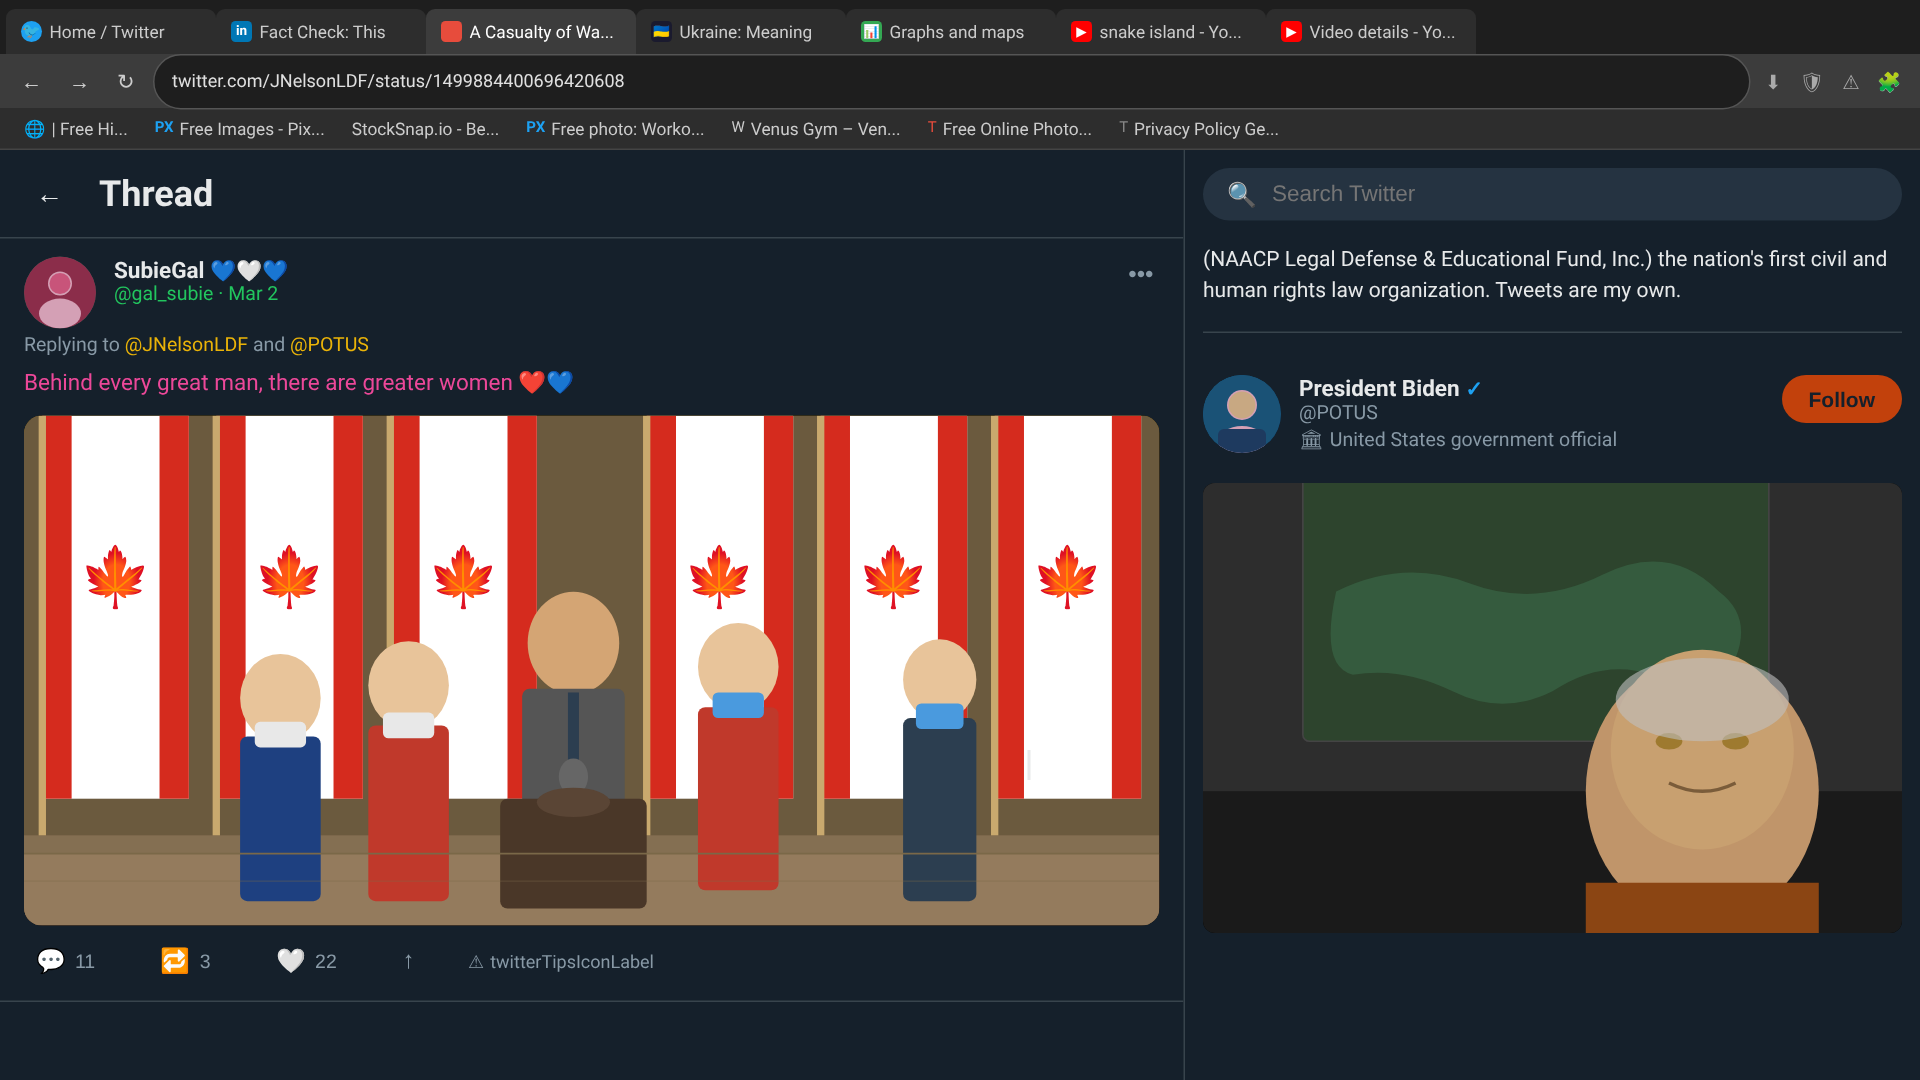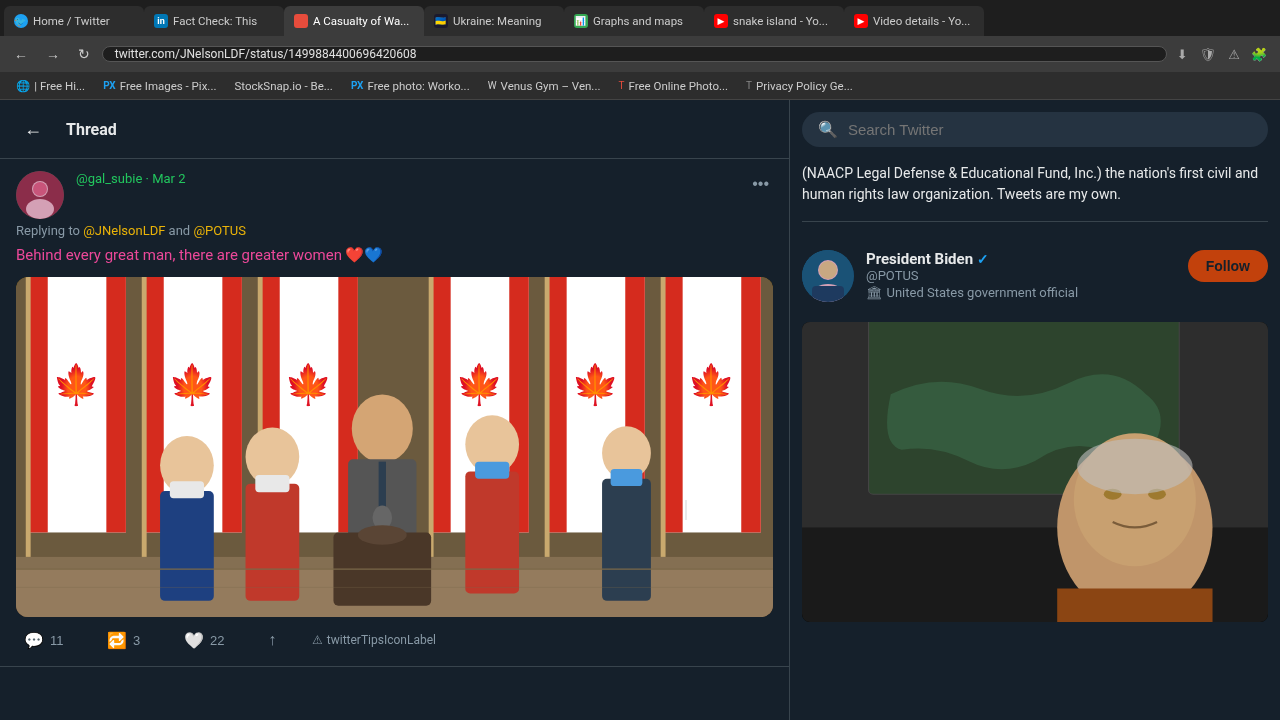--- a/index.html
+++ b/index.html
@@ -9,36 +9,36 @@
     .browser-chrome { background: #2d2d2d; width: 100%; position: absolute; top: 0; left: 0; z-index: 100; }
 
     .tab-bar { display: flex; background: #1e1e1e; height: 36px; align-items: flex-end; padding: 0 4px; overflow: hidden; }
     .tab { display: flex; align-items: center; height: 30px; padding: 0 10px; background: #2d2d2d; border-radius: 6px 6px 0 0; font-size: 11.5px; color: #ccc; gap: 5px; max-width: 180px; min-width: 140px; cursor: pointer; white-space: nowrap; overflow: hidden; }
     .tab.active { background: #3c3c3c; color: #fff; }
     .tab-favicon { width: 14px; height: 14px; border-radius: 2px; flex-shrink: 0; display: flex; align-items: center; justify-content: center; font-size: 10px; }
     .tab-label { overflow: hidden; text-overflow: ellipsis; }
 
     .nav-bar { display: flex; align-items: center; background: #3c3c3c; height: 36px; padding: 4px 8px; gap: 6px; }
     .nav-btn { background: none; border: none; color: #ccc; cursor: pointer; font-size: 14px; padding: 2px 6px; border-radius: 3px; }
-    .url-bar { flex: 1; background: #1e1e1e; border: 1px solid #555; border-radius: 20px; height: 16px; display: flex; align-items: center; padding: 0 12px; color: #e0e0e0; font-size: 12px; gap: 8px; }
+    .url-bar { flex: 1; background: #1e1e1e; border: 1px solid #555; border-radius: 20px; height: 37px; display: flex; align-items: center; padding: 0 12px; color: #e0e0e0; font-size: 12px; gap: 8px; }
     .nav-icons { display: flex; gap: 4px; align-items: center; }
     .nav-icon-btn { background: none; border: none; color: #aaa; cursor: pointer; font-size: 13px; padding: 2px 4px; }
 
     .bookmarks-bar { display: flex; align-items: center; background: #2d2d2d; height: 28px; padding: 0 8px; gap: 2px; overflow: hidden; border-bottom: 1px solid #444; }
     .bookmark { display: flex; align-items: center; gap: 4px; padding: 2px 8px; border-radius: 4px; font-size: 11.5px; color: #ccc; cursor: pointer; white-space: nowrap; }
 
     
     .main-content { position: absolute; top: 100px; left: 0; right: 0; bottom: 0; display: flex; background: #15202b; }
 
     
     .tweet-panel { width: 790px; border-right: 1px solid #38444d; overflow: hidden; display: flex; flex-direction: column; }
 
     .thread-header { display: flex; align-items: center; padding: 12px 16px; border-bottom: 1px solid #38444d; gap: 16px; background: #15202b; }
     .back-btn { background: none; border: none; color: #e7e9ea; cursor: pointer; font-size: 18px; width: 34px; height: 34px; display: flex; align-items: center; justify-content: center; border-radius: 50%; }
-    .thread-title { font-size: 16px; font-weight: 700; color: #e7e9ea; }
+    .thread-title { font-size: 24px; font-weight: 700; color: #e7e9ea; }
 
     
     .tweet-container { padding: 12px 16px; border-bottom: 1px solid #38444d; }
     .tweet-author-row { display: flex; align-items: flex-start; gap: 12px; margin-bottom: 4px; }
     .avatar { width: 48px; height: 48px; border-radius: 50%; background: #555; flex-shrink: 0; overflow: hidden; display: flex; align-items: center; justify-content: center; }
     .author-info { flex: 1; }
     .author-name { font-weight: 700; font-size: 15px; color: #e7e9ea; }
     .author-name .hearts { font-size: 14px; }
     .author-handle-date { font-size: 13px; color: #22c55e; }
     .more-btn { background: none; border: none; color: #8899a6; cursor: pointer; font-size: 16px; padding: 4px; border-radius: 50%; }
@@ -183,20 +183,24 @@
         <div class="avatar">
 
           <svg width="48" height="48" viewBox="0 0 48 48">
             <circle cx="24" cy="24" r="24" fill="#8b2d4a"></circle>
             <circle cx="24" cy="18" r="8" fill="#d4a0b5"></circle>
             <ellipse cx="24" cy="38" rx="14" ry="10" fill="#d4a0b5"></ellipse>
             <circle cx="24" cy="18" r="7" fill="#c8547a"></circle>
           </svg>
         </div>
         <div class="author-info">
+          <div class="author-name">
+            <span>SubieGal</span>
+            <span class="hearts">💙🤍💙</span>
+          </div>
           <div class="author-handle-date">
             <span>@gal_subie</span>
             · <span>Mar 2</span>
           </div>
         </div>
         <button class="more-btn">•••</button>
       </div>
 
       <div class="reply-to">
         Replying to <a href="#">@JNelsonLDF</a> and <a href="#">@POTUS</a>

